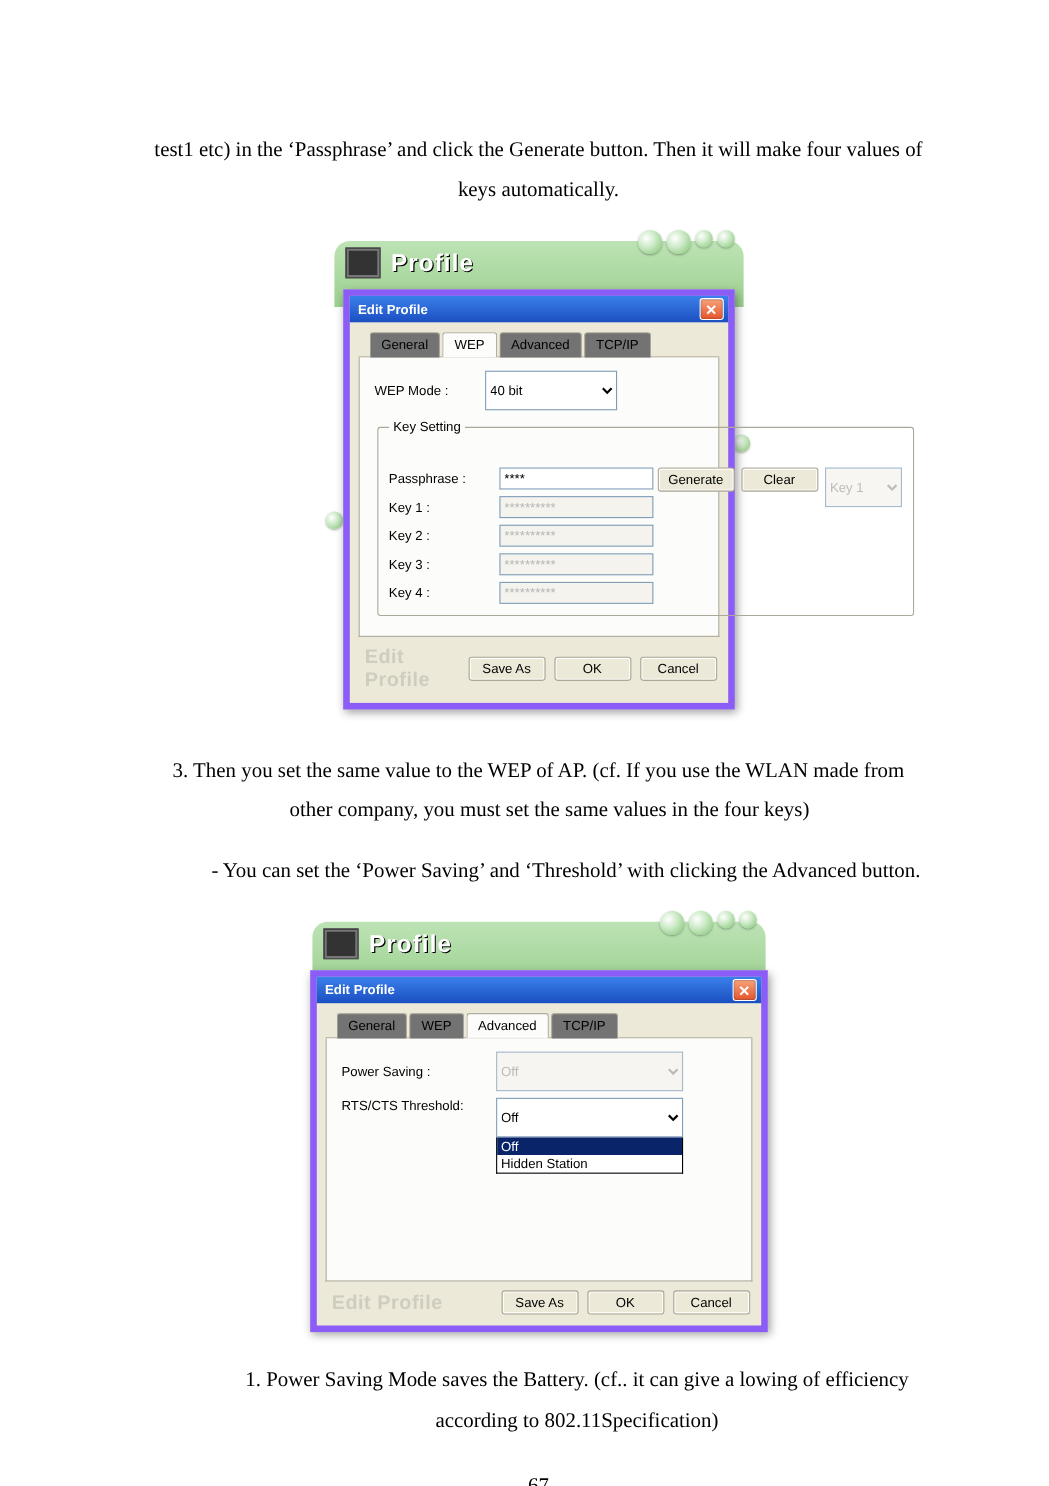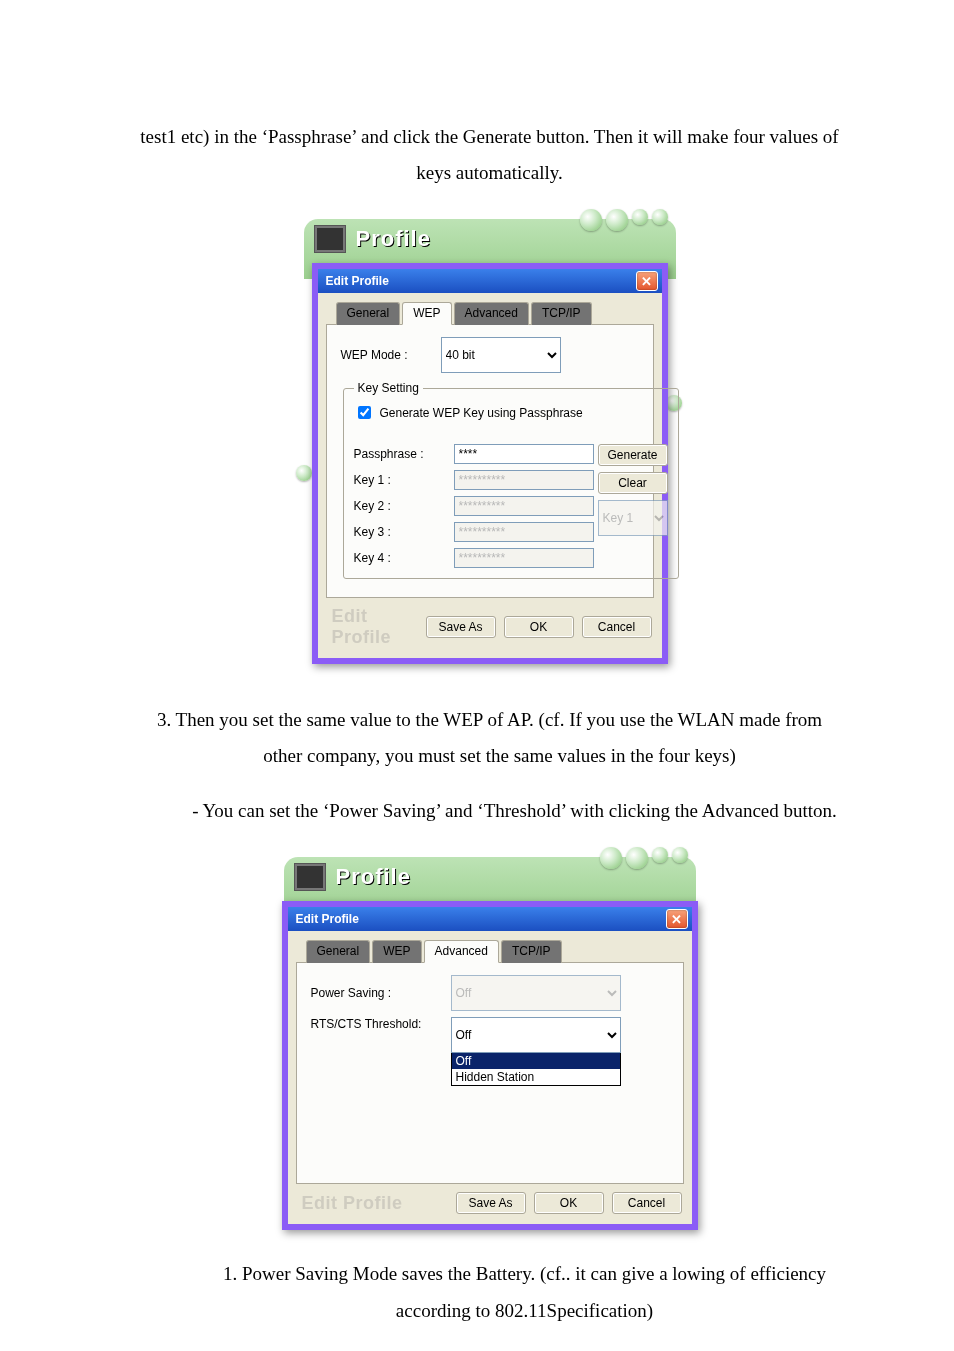--- a/index.html
+++ b/index.html
@@ -27,21 +27,21 @@
 .tab.active { background:#fcfcfa; z-index:2; border-bottom:1px solid #fcfcfa; }
 .panel { background:#fcfcfa; margin:0 8px; border:1px solid #aca899; border-top:none; padding:12px 14px 18px; min-height:160px; }
 .row { display:flex; align-items:center; gap:10px; }
 .lbl { min-width:90px; }
 select.xp { background:#fff; border:1px solid #7f9db9; height:36px; font:inherit; }
 fieldset.xp { border:1px solid #aca899; border-radius:3px; margin-top:8px; padding:8px 10px 10px; }
 fieldset.xp legend { padding:0 4px; }
 .chk { display:flex; align-items:center; gap:6px; }
 .kgrid { display:flex; gap:4px; margin-top:22px; }
 .kleft { display:flex; flex-direction:column; gap:6px; }
-.kright { display:flex; flex-direction:column; gap:6px; align-items:flex-start; }
+.kright { display:flex; flex-direction:row; gap:6px; align-items:flex-start; }
 input.xptext { border:1px solid #7f9db9; background:#fff; height:18px; padding:0 4px; font:inherit; width:130px; }
 input.xptext[disabled] { background:#f4f3ee; color:#b8b8b8; }
 button.xp { font:inherit; height:22px; min-width:70px; background:#ece9d8; border:1px solid #aca899; border-radius:3px; box-shadow:inset 0 0 0 1px #fff; cursor:default; }
 select.disabled { color:#a0a0a0; background:#f4f3ee; }
 .btnbar { display:flex; align-items:center; justify-content:flex-end; gap:8px; padding:8px 10px 10px; }
 .ghost-title { font-family:Arial,sans-serif; font-weight:bold; font-size:18px; color:#cfccc0; letter-spacing:.5px; margin-right:auto; padding-left:4px; }
 .dropitem { background:#0a246a; color:#fff; padding:1px 4px; }
 .dualfig { width:380px; }
 .dualfig.wide { width:420px; }
 .page-num { text-align:center; margin-top:30px; }
@@ -82,24 +82,20 @@
           <div class="tab">Advanced</div>
           <div class="tab">TCP/IP</div>
         </div>
         <div class="panel">
           <div class="row">
             <span class="lbl">WEP Mode :</span>
             <select class="xp" style="width:120px;"><option>40 bit</option></select>
           </div>
           <fieldset class="xp">
             <legend>Key Setting</legend>
-            <label class="chk">
-              <input type="checkbox" checked="" style="">
-              <span>Generate WEP Key using Passphrase</span>
-            </label>
             <div class="kgrid">
               <div class="kleft">
                 <div class="row">
                     <span class="lbl">Passphrase :</span>
                     <input class="xptext" value="****" style="">
                   </div>
                 <div class="row">
                     <span class="lbl">Key 1 :</span>
                     <input class="xptext" disabled="" value="**********" style="">
                   </div>

